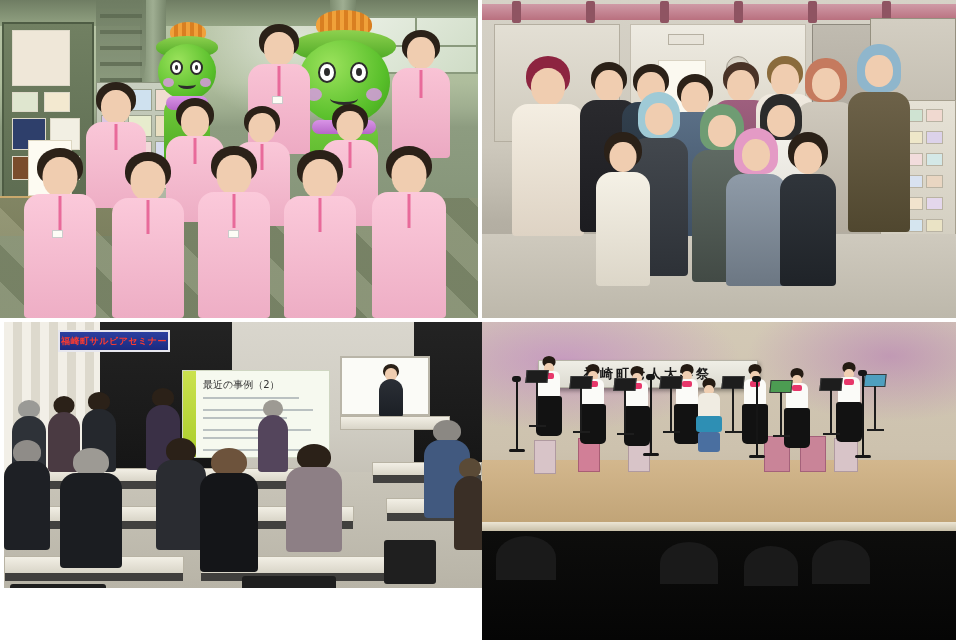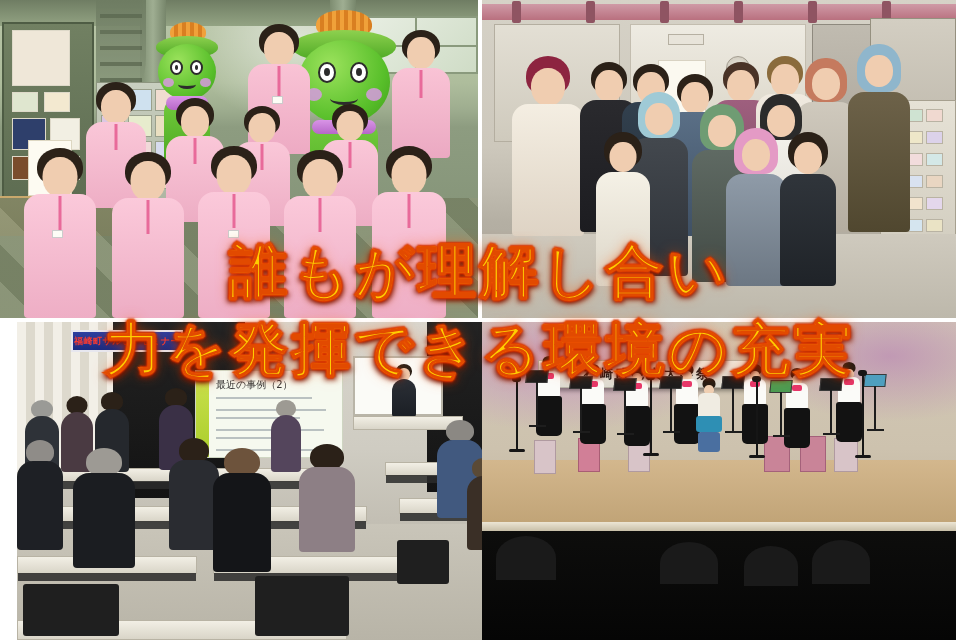--- a/index.html
+++ b/index.html
@@ -14,21 +14,21 @@
   #collage {
     position:absolute; inset:0;
     width:960px; height:640px;
     background:#ffffff;
   }
 
   
   .quad { position:absolute; overflow:hidden; background:#8a8a86; }
   #q-tl { left:0;   top:0;   width:478px; height:318px; }
   #q-tr { left:482px; top:0; width:474px; height:318px; }
-  #q-bl { left:17px;   top:322px; width:478px; height:318px; }
+  #q-bl { left:4px;   top:322px; width:478px; height:266px; }
   #q-br { left:482px; top:322px; width:474px; height:318px; }
 
   .photo { position:absolute; inset:0; }
 
   
   #q-tl .photo{
     background:
       radial-gradient(ellipse 160px 120px at 300px 40px, rgba(255,255,255,.55), rgba(255,255,255,0) 70%),
       linear-gradient(#b9c6a8 0%, #aebd9c 26%, #9fae90 34%, #8d9c80 40%, #7e8d72 100%);
   }
@@ -730,18 +730,14 @@
       <div class="br-lip"></div>
       <div class="br-dark"></div>
 
       <div class="aud" style="left:14px;top:214px;width:60px;height:44px"></div>
       <div class="aud" style="left:178px;top:220px;width:58px;height:42px"></div>
       <div class="aud" style="left:262px;top:224px;width:54px;height:40px"></div>
       <div class="aud" style="left:330px;top:218px;width:58px;height:44px"></div>
     </div>
   </div>
 
-  <div id="headline">
-    <div class="hl-line" id="hl1">誰もが理解し合い</div>
-    <div class="hl-line" id="hl2">力を発揮できる環境の充実</div>
-  </div>
 
 </div>
 
 </body></html>

